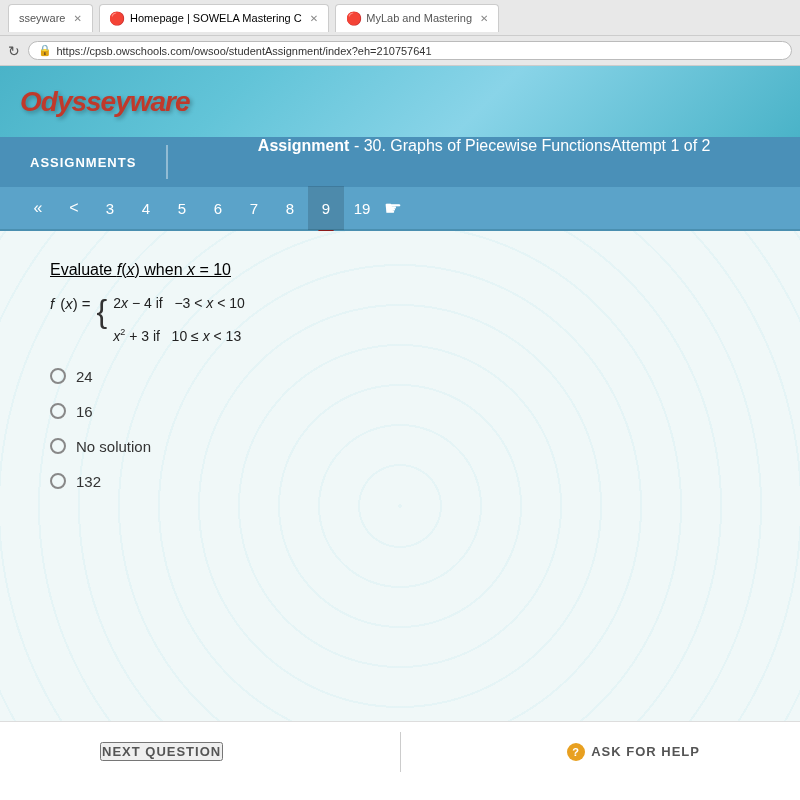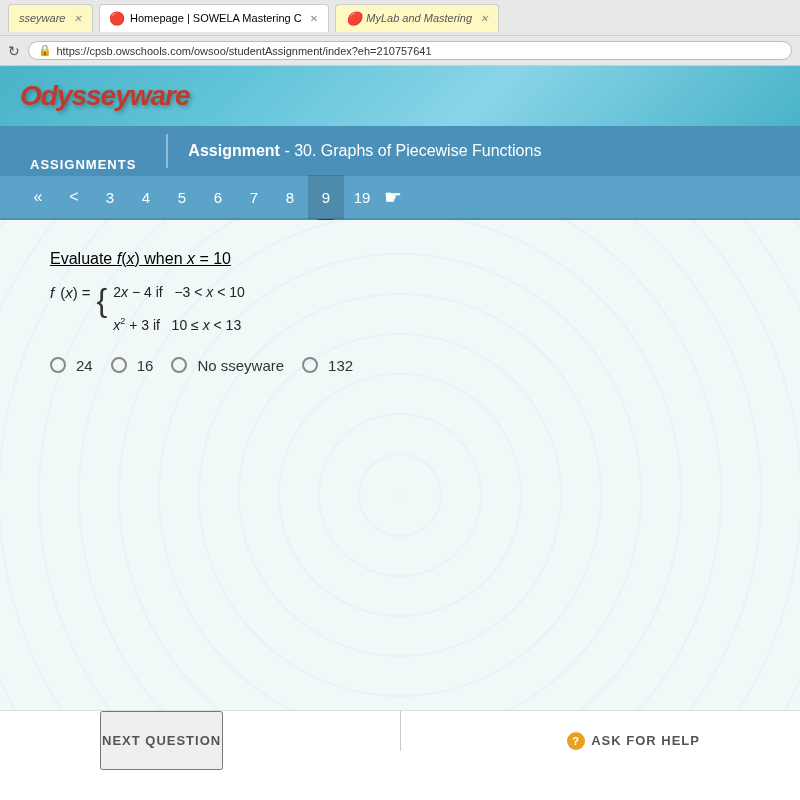--- a/index.html
+++ b/index.html
@@ -27,23 +27,22 @@
       border-bottom: none;
       padding: 4px 10px;
       font-size: 11px;
       display: flex;
       align-items: center;
       gap: 4px;
       height: 28px;
       border-radius: 4px 4px 0 0;
     }
     .tab.inactive {
-      background: #fef9c3;
+      background: #ffffff;
       color: #555;
-      font-style: italic;
     }
     .tab-icon {
       color: #c00;
       font-size: 13px;
     }
     .tab-close {
       margin-left: 4px;
       color: #888;
       cursor: pointer;
       font-size: 10px;
@@ -72,21 +71,21 @@
     }
     .reload-btn {
       font-size: 14px;
       color: #555;
       cursor: pointer;
     }
 
     
     .app-header {
       background: linear-gradient(135deg, #4ab3c8 0%, #62c4d8 30%, #89d4e8 60%, #4ab3c8 100%);
-      height: 60px;
+      height: 71px;
       display: flex;
       align-items: center;
       padding: 16px 20px;
     }
     .app-logo {
       font-size: 28px;
       font-weight: 900;
       color: #c0392b;
       font-style: italic;
       text-shadow: 2px 2px 4px rgba(0,0,0,0.3);
@@ -100,32 +99,32 @@
       display: flex;
       align-items: stretch;
     }
     .nav-item {
       color: #fff;
       font-size: 13px;
       font-weight: bold;
       letter-spacing: 1px;
       padding: 4px 30px;
       display: flex;
-      align-items: flex-end;
+      align-items: center;
       cursor: pointer;
       text-transform: uppercase;
     }
     .nav-divider {
       width: 1px;
       background: rgba(255,255,255,0.4);
       margin: 8px 0;
     }
     .nav-assignment-info {
       display: flex;
-      flex-direction: column;
+      flex-direction: row;
       justify-content: center;
       padding: 0 20px;
       color: #fff;
       flex: 1;
     }
 
     
     .pagination-bar {
       background: #5ba3c9;
       height: 44px;
@@ -193,21 +192,21 @@
     .big-brace {
       font-size: 32px;
       line-height: 1;
       font-weight: 100;
       color: #333;
     }
 
     
     .options-list {
       display: flex;
-      flex-direction: row;
+      flex-direction: column;
       gap: 18px;
       margin-top: 10px;
     }
     .option-item {
       display: flex;
       align-items: center;
       gap: 10px;
       cursor: pointer;
     }
     .radio-circle {
@@ -228,20 +227,21 @@
     
     .footer-bar {
       position: absolute;
       bottom: 0;
       left: 0;
       right: 0;
       height: 60px;
       background: #fff;
       border-top: 1px solid #ddd;
       display: flex;
+      align-items: center;
       justify-content: space-between;
       padding: 0 100px;
     }
     .footer-divider {
       width: 1px;
       height: 40px;
       background: #ccc;
       position: absolute;
       left: 50%;
     }
@@ -320,20 +320,21 @@
   <div class="nav-item">
     <span>ASSIGNMENTS</span>
   </div>
   <div class="nav-divider"></div>
   <div class="nav-divider"></div>
   <div class="nav-assignment-info">
     <div>
       <strong>Assignment</strong>
       <span> - 30. Graphs of Piecewise Functions</span>
     </div>
+    <div>Attempt 1 of 2</div>
   </div>
 </div>
 
 <div class="pagination-bar" style="position:relative;">
   <div class="page-btn">
     <span>«</span>
   </div>
   <div class="page-btn">
     <span>&lt;</span>
   </div>
@@ -389,21 +390,21 @@
     <div class="option-item">
       <div class="radio-circle"></div>
       <span class="option-label">24</span>
     </div>
     <div class="option-item">
       <div class="radio-circle"></div>
       <span class="option-label">16</span>
     </div>
     <div class="option-item">
       <div class="radio-circle"></div>
-      <span class="option-label">No sseyware</span>
+      <span class="option-label">No solution</span>
     </div>
     <div class="option-item">
       <div class="radio-circle"></div>
       <span class="option-label">132</span>
     </div>
   </div>
 
   <div class="footer-bar">
     <div class="footer-divider"></div>
     <button class="next-question-btn">

